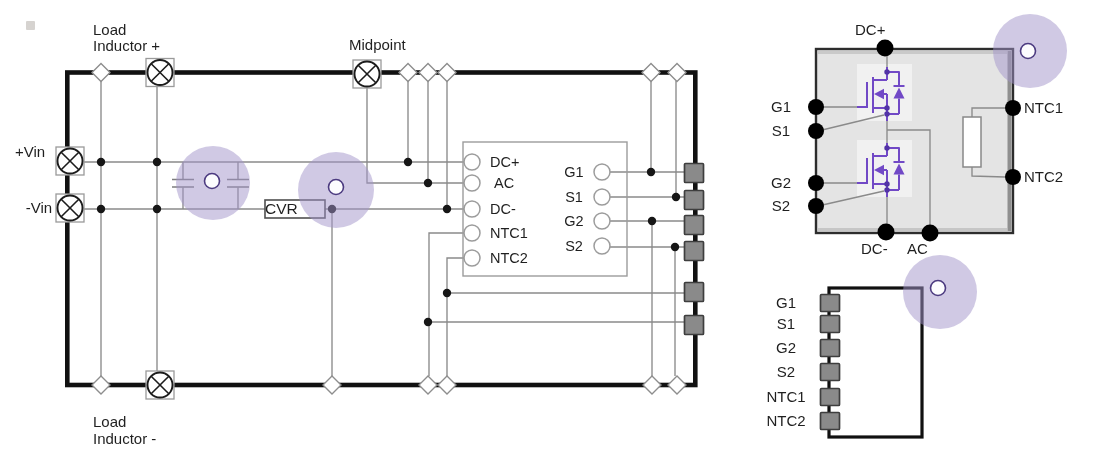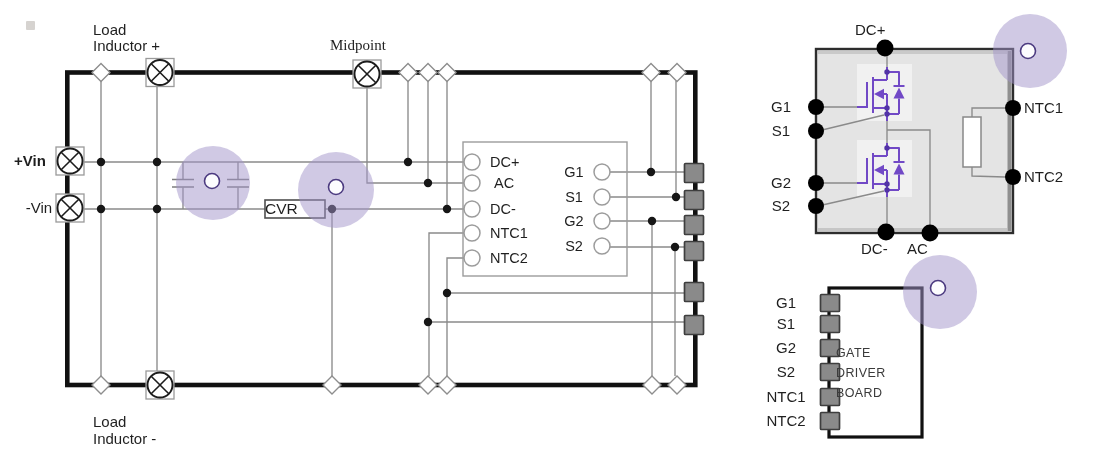--- a/index.html
+++ b/index.html
@@ -209,22 +209,22 @@
     <circle class="hl" cx="940" cy="292" r="37"></circle>
     <circle class="pin" cx="212" cy="181" r="7.5"></circle>
     <circle class="pin" cx="336" cy="187" r="7.5"></circle>
     <circle class="pin" cx="1028" cy="51" r="7.5"></circle>
     <circle class="pin" cx="938" cy="288" r="7.5"></circle>
   </g>
 </svg>
 
 <div class="lbl c" style="left:93px;top:22px;width:140px;">Load
 Inductor +</div>
-<div class="lbl c" style="left:330px;top:37px;width:76px;font-family:Liberation Serif, serif;">Midpoint</div>
-<div class="lbl r" style="left:8px;top:153px;width:44px;font-weight:bold;">+Vin</div>
+<div class="lbl c" style="left:349px;top:37px;width:76px;">Midpoint</div>
+<div class="lbl r" style="left:8px;top:144px;width:44px;">+Vin</div>
 <div class="lbl r" style="left:17px;top:200px;width:44px;">-Vin</div>
 <div class="lbl c" style="left:265px;top:201px;width:64px;font-size:15.5px;">CVR</div>
 <div class="lbl c" style="left:93px;top:413px;width:140px;line-height:17px;">Load
 Inductor -</div>
 
 <div class="lbl l" style="left:490px;top:154px;width:46px;font-size:14.5px;">DC+</div>
 <div class="lbl l" style="left:494px;top:175px;width:46px;font-size:14.5px;">AC</div>
 <div class="lbl l" style="left:490px;top:201px;width:46px;font-size:14.5px;">DC-</div>
 <div class="lbl l" style="left:490px;top:225px;width:46px;font-size:14.5px;">NTC1</div>
 <div class="lbl l" style="left:490px;top:250px;width:46px;font-size:14.5px;">NTC2</div>
@@ -242,17 +242,14 @@
 <div class="lbl l" style="left:1024px;top:169px;width:46px;">NTC2</div>
 <div class="lbl c" style="left:861px;top:241px;width:52px;">DC-</div>
 <div class="lbl c" style="left:907px;top:241px;width:44px;">AC</div>
 
 <div class="lbl r" style="left:760px;top:295px;width:52px;">G1</div>
 <div class="lbl r" style="left:760px;top:316px;width:52px;">S1</div>
 <div class="lbl r" style="left:760px;top:340px;width:52px;">G2</div>
 <div class="lbl r" style="left:760px;top:364px;width:52px;">S2</div>
 <div class="lbl r" style="left:760px;top:389px;width:52px;">NTC1</div>
 <div class="lbl r" style="left:760px;top:413px;width:52px;">NTC2</div>
-<div class="lbl c title3" style="left:836px;top:343px;width:80px;">GATE
-DRIVER
-BOARD</div>
 
 </div>
 
 </body></html>

